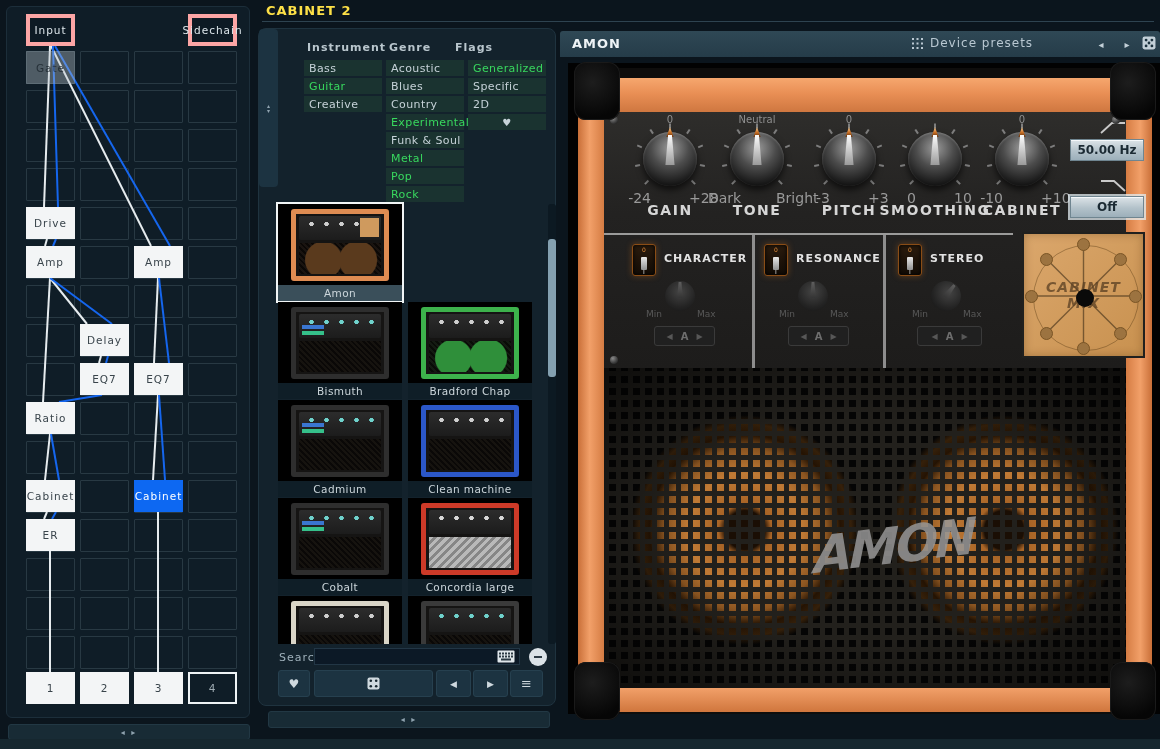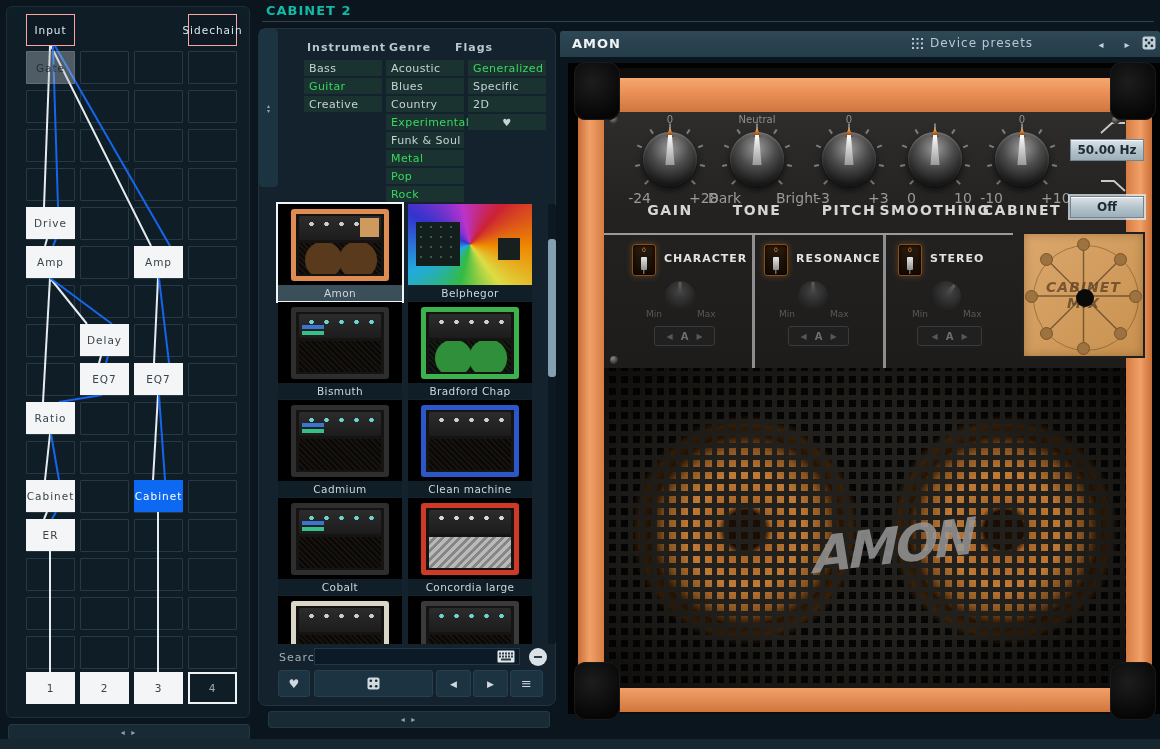--- a/index.html
+++ b/index.html
@@ -8,31 +8,31 @@
   .abs{position:absolute;}
 
   
   #left-panel{left:6px;top:6px;width:244px;height:712px;background:#0f1d27;
               border:1px solid #1c2e3a;border-radius:6px;box-sizing:border-box;}
   .cell{position:absolute;width:49px;height:33px;border:1px solid #283943;border-radius:1px;box-sizing:border-box;}
   #conn{position:absolute;left:0;top:0;pointer-events:none;}
   .node{position:absolute;width:49px;height:32px;display:flex;align-items:center;justify-content:center;
         font-size:10.5px;letter-spacing:1px;white-space:nowrap;box-sizing:border-box;z-index:3;}
   .node.white{background:#f3f5f6;color:#39444b;}
-  .node.outline{border:1px solid #fca5a5;color:#dde6eb;background:rgba(8,18,26,.25);}
+  .node.outline{border:4px solid #fca5a5;color:#dde6eb;background:rgba(8,18,26,.25);}
   .node.outline-bright{border:2px solid #eef3f5;color:#9daab2;}
   .node.ghost{background:rgba(185,195,202,.38);color:rgba(25,35,42,.8);}
   .node.blue{background:#0d68f2;color:#fff;}
   .hresize{background:#182b35;border:1px solid #223844;border-radius:3px;display:flex;
            align-items:center;justify-content:center;font-size:8px;color:#8fa3af;letter-spacing:2px;}
 
   
   #mid-panel{left:258px;top:28px;width:298px;height:678px;background:#13222c;
              border:1px solid #1f333f;border-radius:8px;box-sizing:border-box;}
-  #page-title{left:266px;top:3px;font-size:13px;font-weight:bold;color:#14b8a6;letter-spacing:1px;}
+  #page-title{left:266px;top:3px;font-size:13px;font-weight:bold;color:#fde047;letter-spacing:1px;}
   #title-line{left:262px;top:21px;width:892px;height:1px;background:#2e4350;}
   #filter-handle{left:18px;top:10px;width:19px;height:158px;background:#1c3341;border-radius:4px;
                  display:flex;flex-direction:column;align-items:center;justify-content:center;color:#8fa3af;font-size:6px;line-height:5px;}
   .f-h{position:absolute;top:12px;font-size:11px;font-weight:bold;color:#b9c6cd;letter-spacing:1px;}
   .f-i{position:absolute;width:78px;height:16px;background:#1a3330;font-size:11px;color:#c6d2d8;
        display:flex;align-items:center;padding-left:5px;letter-spacing:.4px;box-sizing:border-box;}
   .f-i.sel{color:#38d85e;}
   .f-i.center{justify-content:center;padding-left:0;font-size:10px;}
 
   #presets-viewport{left:14px;top:172px;width:272px;height:443px;overflow:hidden;}
@@ -318,27 +318,20 @@
       <div class="thumb" style="--fr: #df8c52;">
         <div class="ma">
             <div class="p"></div>
             <div class="dots"></div>
             <div class="g"></div>
             <div class="padsq"></div>
           </div>
       </div>
       <div class="name">Amon</div>
     </div>
-    <div class="tile t-psy" style="left:135px;top:3px">
-      <div class="thumb">
-          <div class="sq1"></div>
-          <div class="sq2"></div>
-        </div>
-      <div class="name">Belphegor</div>
-    </div>
     <div class="tile t-dark" style="left:5px;top:101px">
       <div class="thumb" style="--fr: #2e2e2e;">
         <div class="ma">
             <div class="p"></div>
             <div class="dots"></div>
             <div class="chips"></div>
             <div class="g"></div>
           </div>
       </div>
       <div class="name">Bismuth</div>

